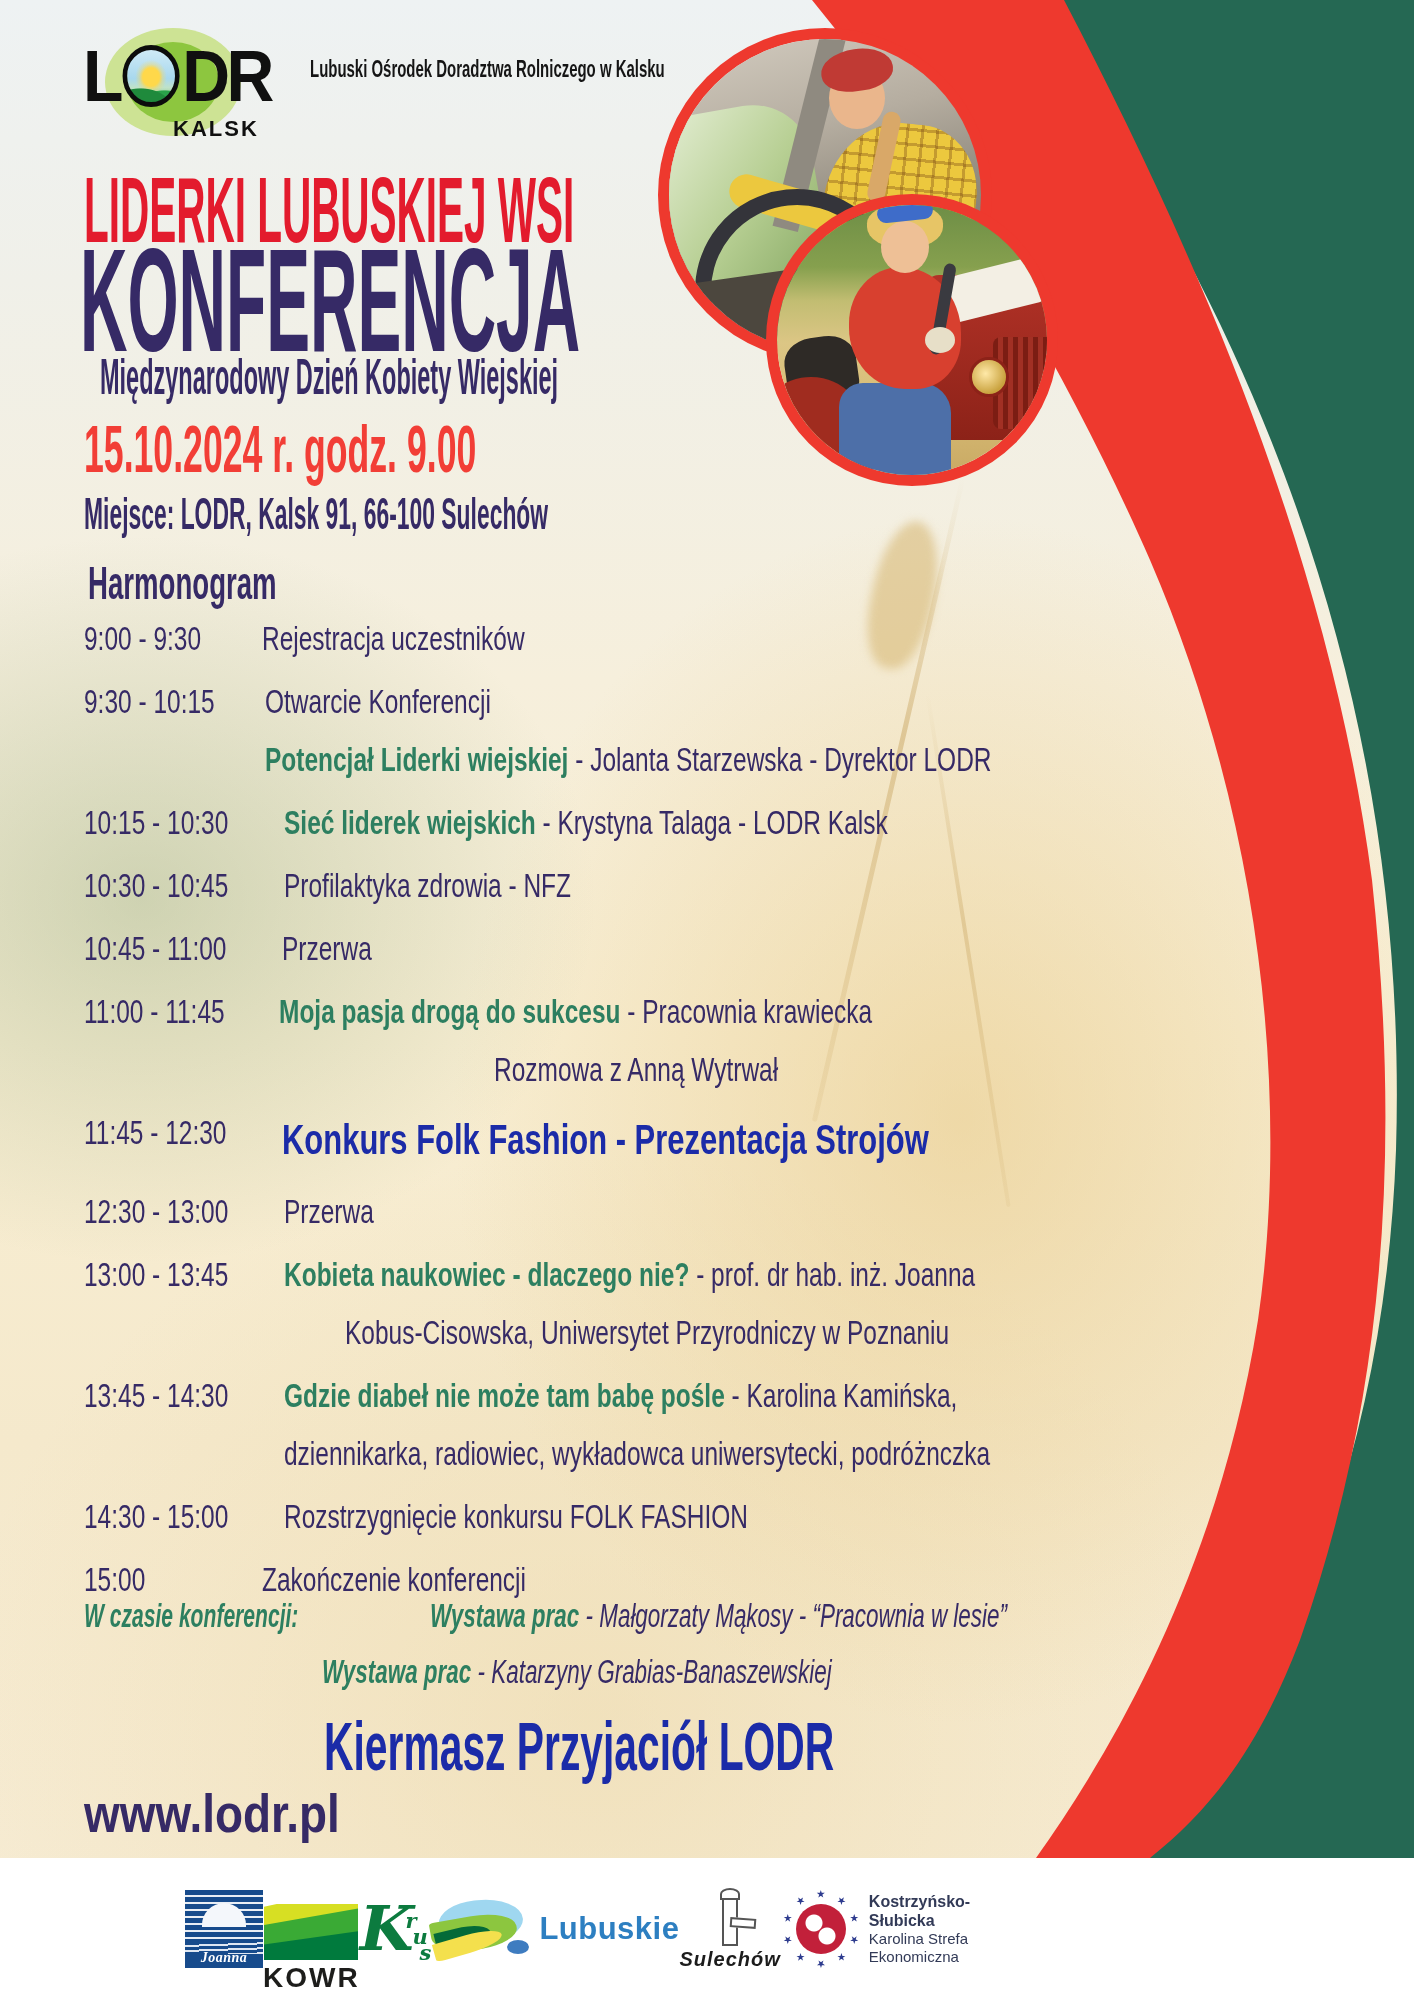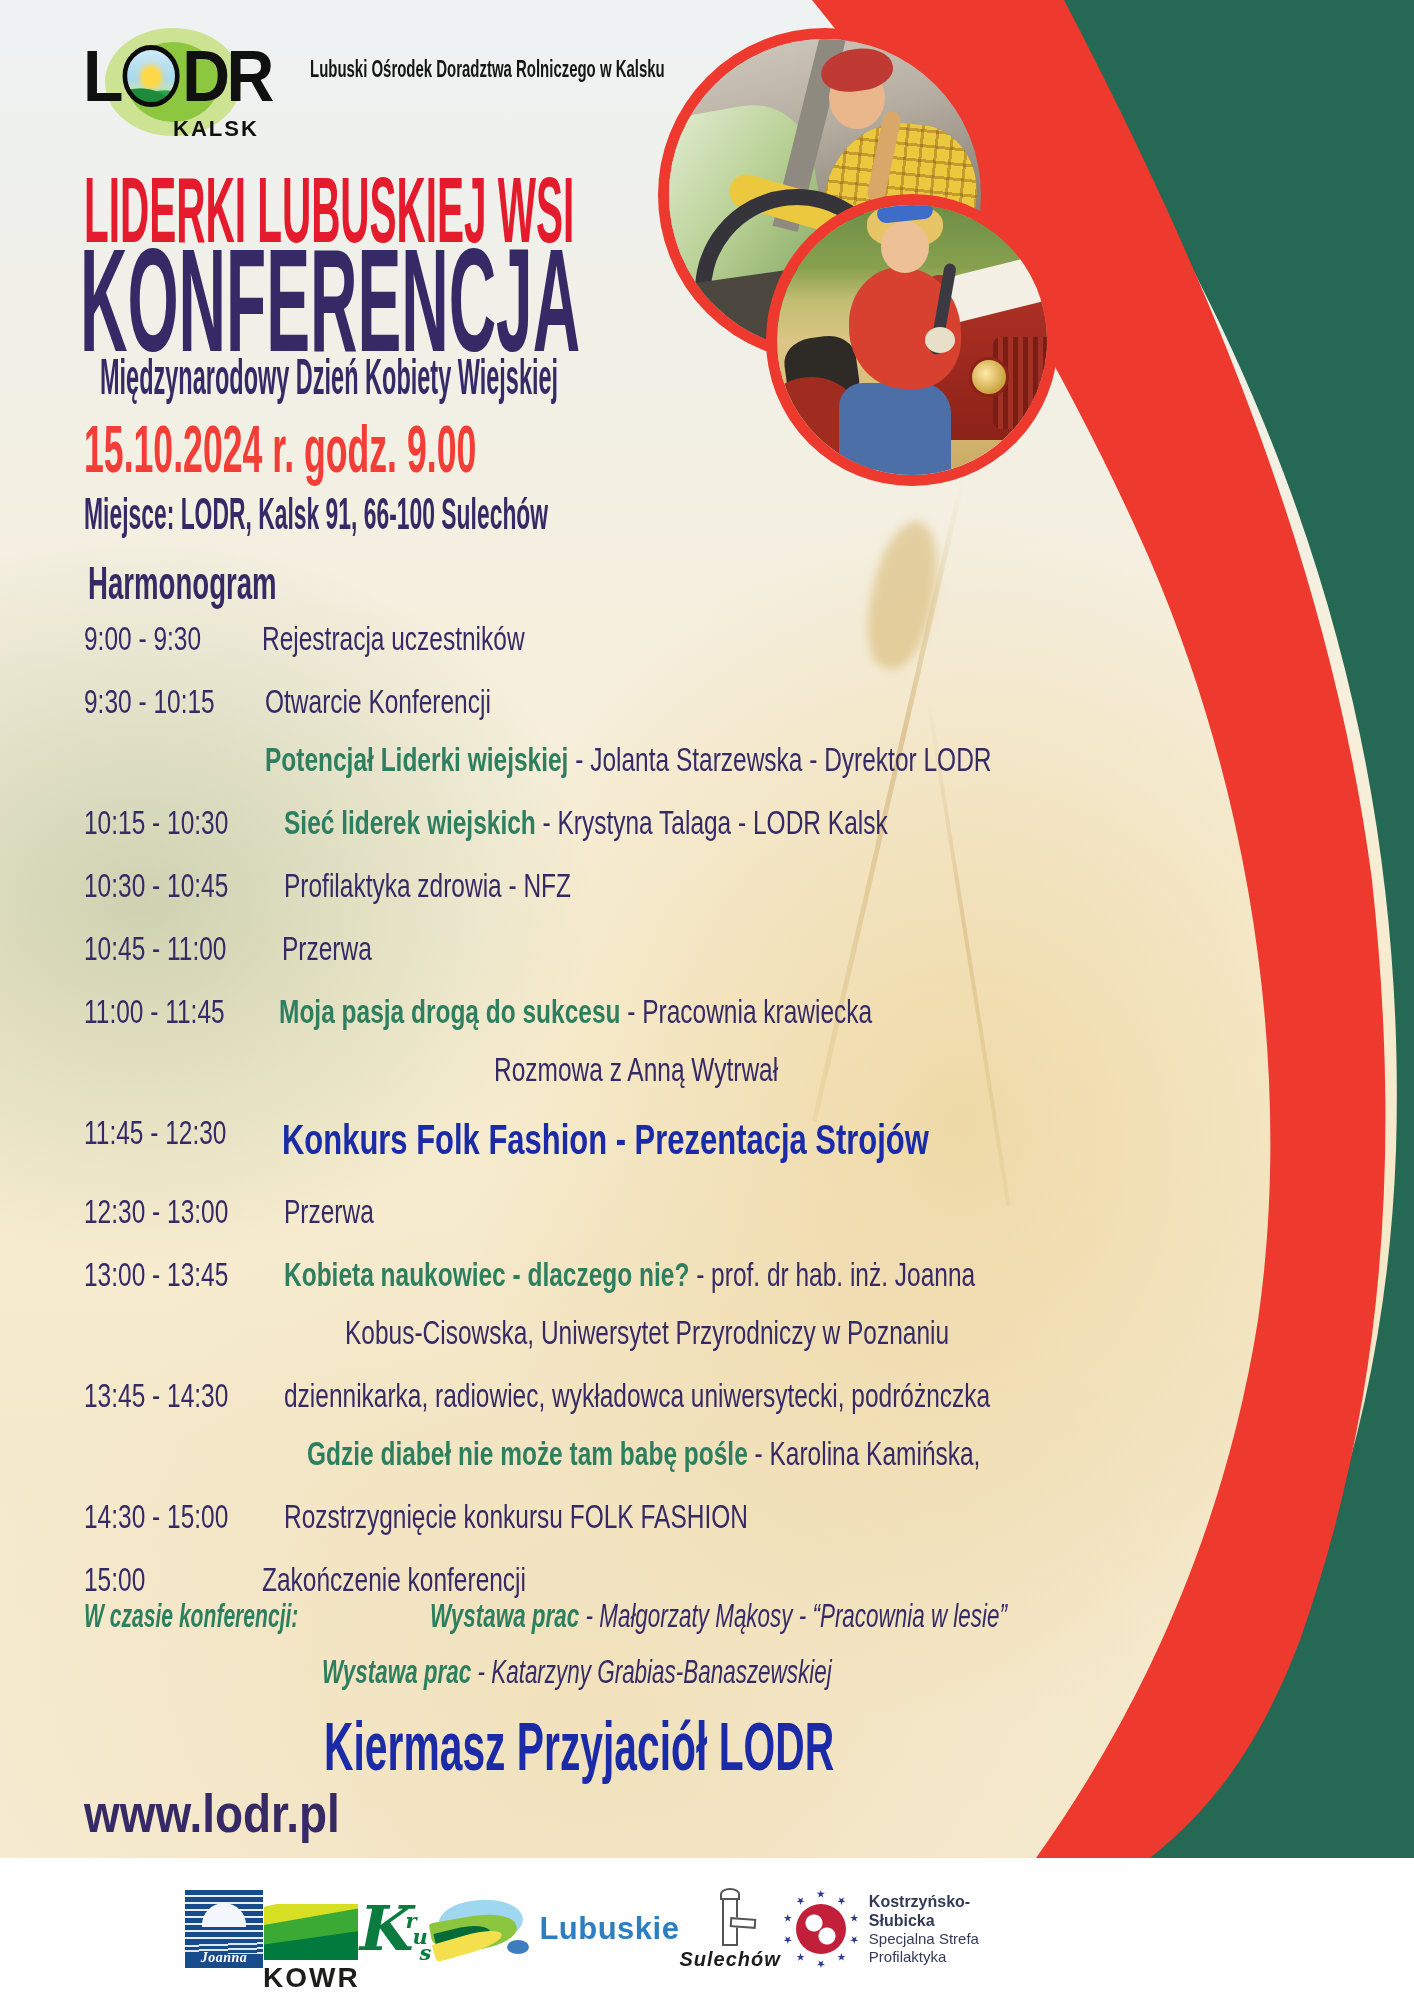--- a/index.html
+++ b/index.html
@@ -294,22 +294,22 @@
       <div class="sch-row">
         <div class="sch-time"><span class="sqz">13:00 - 13:45</span></div>
         <div class="sch-desc">
           <div class="sch-line"><span class="sqz"><span class="seg green b">Kobieta naukowiec - dlaczego nie?</span><span class="seg navy"> - prof. dr hab. inż. Joanna</span></span></div>
           <div class="sch-line"><span class="sqz"><span class="seg navy">Kobus-Cisowska, Uniwersytet Przyrodniczy w Poznaniu</span></span></div>
         </div>
       </div>
       <div class="sch-row">
         <div class="sch-time"><span class="sqz">13:45 - 14:30</span></div>
         <div class="sch-desc">
+          <div class="sch-line"><span class="sqz"><span class="seg green b">Gdzie diabeł nie może tam babę pośle</span><span class="seg navy"> - Karolina Kamińska,</span></span></div>
           <div class="sch-line"><span class="sqz"><span class="seg navy">dziennikarka, radiowiec, wykładowca uniwersytecki, podróżnczka</span></span></div>
-          <div class="sch-line"><span class="sqz"><span class="seg green b">Gdzie diabeł nie może tam babę pośle</span><span class="seg navy"> - Karolina Kamińska,</span></span></div>
         </div>
       </div>
       <div class="sch-row">
         <div class="sch-time"><span class="sqz">14:30 - 15:00</span></div>
         <div class="sch-desc">
           <div class="sch-line"><span class="sqz"><span class="seg navy">Rozstrzygnięcie konkursu FOLK FASHION</span></span></div>
         </div>
       </div>
       <div class="sch-row">
         <div class="sch-time"><span class="sqz">15:00</span></div>
@@ -392,18 +392,18 @@
         <b class="st" style="--i:4">★</b>
         <b class="st" style="--i:5">★</b>
         <b class="st" style="--i:6">★</b>
         <b class="st" style="--i:7">★</b>
         <b class="st" style="--i:8">★</b>
         <b class="st" style="--i:9">★</b>
         <i class="ksse-circle"></i>
       </div>
       <div class="ksse-txt">
         <div class="l1">Kostrzyńsko-Słubicka</div>
-        <div class="l2">Specjalna Strefa Profilaktyka</div>
+        <div class="l2">Karolina Strefa Ekonomiczna</div>
       </div>
     </div>
 
   </div>
 </div>
 
 </body></html>

